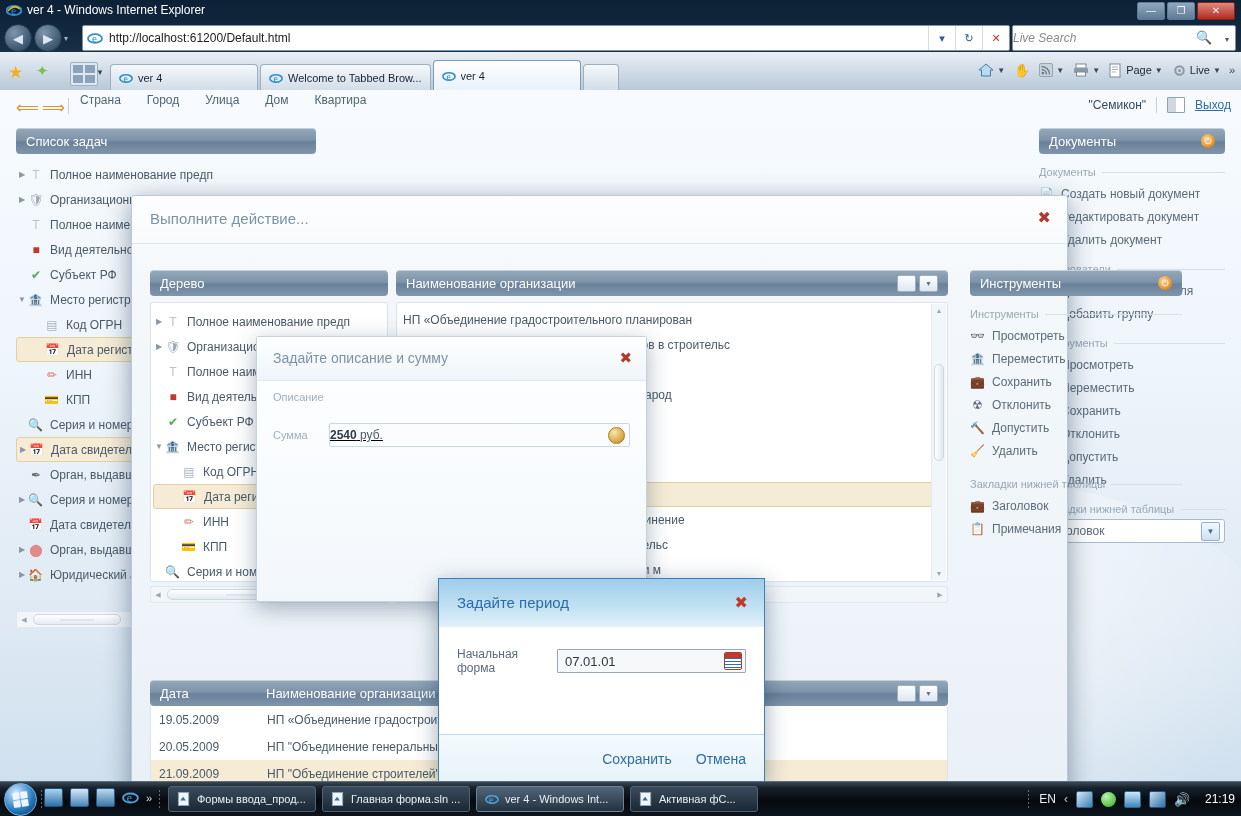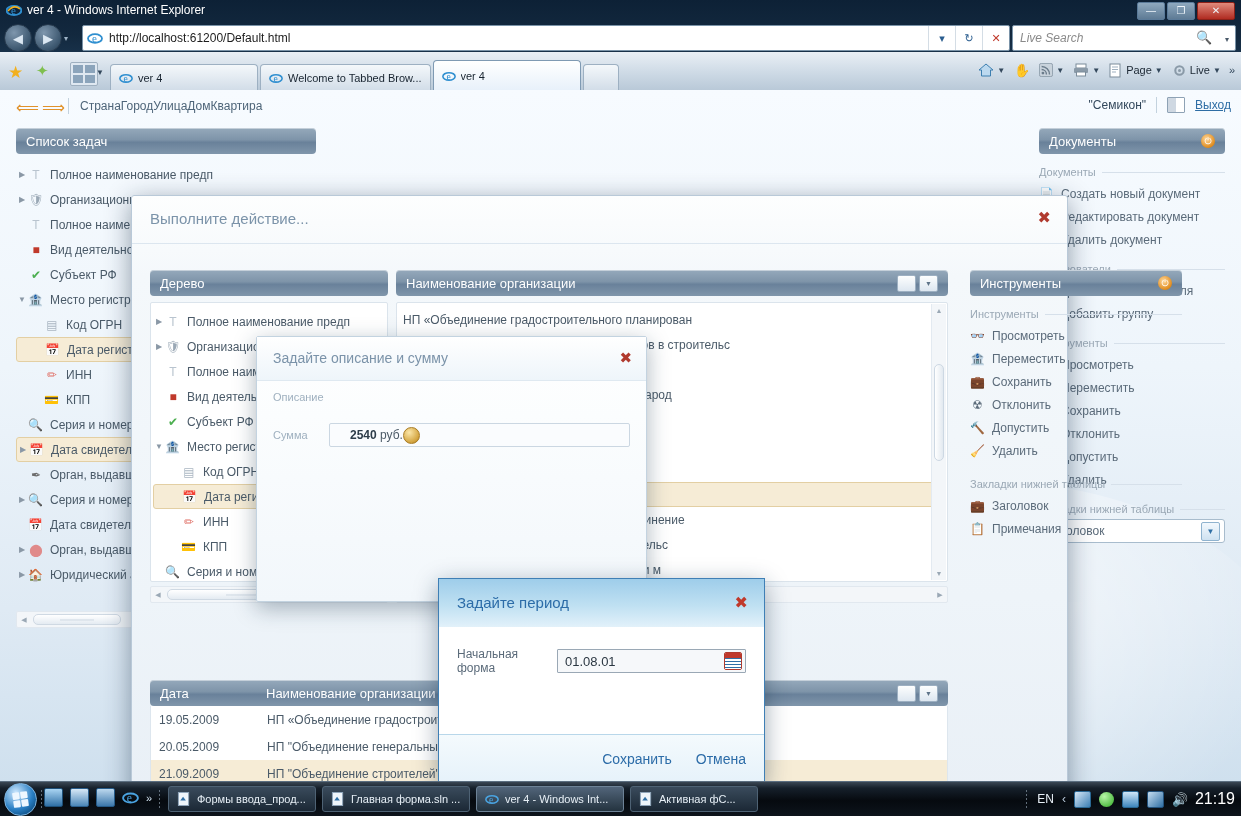--- a/index.html
+++ b/index.html
@@ -33,21 +33,21 @@
   .addr-box{position:absolute;left:82px;top:3px;width:926px;height:24px;background:#ffffff;
     border:1px solid #7a93a8;border-radius:2px;display:flex;align-items:center;}
   .addr-ico{width:16px;height:16px;margin-left:4px;flex:0 0 auto;}
   .addr-url{margin-left:6px;color:#1c1c1c;font-size:12px;white-space:nowrap;overflow:hidden;}
   .addr-ctrls{position:absolute;right:0;top:0;height:24px;display:flex;align-items:center;}
   .addr-ctrl{width:26px;height:24px;display:flex;align-items:center;justify-content:center;
     border-left:1px solid #d4dde5;font-size:11px;color:#2a5d8f;}
   .addr-ctrl.x{color:#c0392b;font-weight:bold;}
   .search-box{position:absolute;left:1012px;top:3px;width:222px;height:24px;background:#fff;
     border:1px solid #7a93a8;border-radius:2px;display:flex;align-items:center;}
-  .search-ph{margin-left:7px;color:#8a8a8a;font-style:italic;font-size:12px;}
+  .search-ph{color:#8a8a8a;font-style:italic;font-size:12px;}
   .search-ico{position:absolute;right:22px;top:4px;color:#3a6ea5;font-size:13px;}
   .search-drop{position:absolute;right:6px;top:9px;color:#4a5a6a;font-size:8px;}
 
   
   .cmd-row{position:absolute;left:0;top:52px;width:1241px;height:38px;
     background:linear-gradient(to bottom,#e9eff5,#cbd8e4 60%,#b9c9d8);}
   .fav-star{position:absolute;left:8px;top:10px;font-size:17px;color:#f2b01e;}
   .fav-add{position:absolute;left:36px;top:10px;font-size:15px;color:#7fbf4f;}
   .tabs-grid{position:absolute;left:70px;top:10px;width:22px;height:18px;border:1px solid #9fb0c0;
     background:#dfe8f1;border-radius:2px;display:grid;grid-template-columns:1fr 1fr;grid-template-rows:1fr 1fr;gap:2px;padding:2px;}
@@ -77,21 +77,21 @@
   .page-wave{position:absolute;right:-60px;bottom:-120px;width:620px;height:420px;border-radius:50%;
     background:radial-gradient(ellipse at 30% 30%,rgba(255,255,255,.85),rgba(225,238,248,0) 70%);}
   .page-wave2{position:absolute;right:0;bottom:0;width:700px;height:180px;
     background:linear-gradient(115deg,rgba(255,255,255,0) 40%,rgba(255,255,255,.6) 55%,rgba(255,255,255,0) 70%);}
 
   
   .bp-head{position:absolute;left:0;top:0;width:1241px;height:34px;}
   .bp-arrow{position:absolute;top:8px;font-size:16px;color:#e0922c;}
   .bp-arrow.a1{left:16px;} .bp-arrow.a2{left:42px;}
   .bp-sep{position:absolute;left:68px;top:8px;width:1px;height:16px;background:#c3d2de;}
-  .bp-crumbs{position:absolute;left:80px;top:9px;display:flex;font-size:12px;color:#4e6579;}
+  .bp-crumbs{position:absolute;left:80px;top:3px;display:flex;gap:26px;font-size:12px;color:#4e6579;}
   .bp-right{position:absolute;right:10px;top:7px;display:flex;align-items:center;gap:10px;font-size:12px;color:#33485c;}
   .bp-exit{color:#2e6da4;text-decoration:underline;}
   .bp-bookico{width:16px;height:14px;background:linear-gradient(to right,#cfd8e2 48%,#ffffff 52%);
     border:1px solid #8ea2b5;border-radius:1px;}
 
   
   .pill{height:26px;border-radius:4px;display:flex;align-items:center;justify-content:space-between;
     padding:0 10px;box-sizing:border-box;color:#ffffff;font-size:13px;
     background:linear-gradient(to bottom,#95a9bb 0%,#7e94a9 45%,#69819a 55%,#8096ab 100%);
     box-shadow:inset 0 1px 0 rgba(255,255,255,.45);}
@@ -171,21 +171,21 @@
   .m2-title{height:44px;box-sizing:border-box;padding:13px 16px 0 16px;font-size:14px;color:#7b93a9;
     background:linear-gradient(to bottom,#ffffff,#eef5fa);border-bottom:1px solid #dfe9f1;position:relative;}
   .m2-close{position:absolute;right:14px;top:12px;color:#b03a2e;font-size:15px;font-weight:bold;}
   .m2-body{padding:10px 16px 0 16px;}
   .fld-label{font-size:11px;color:#9fb0bf;margin-bottom:4px;}
   .desc-box{border:1px solid #cbd7e2;background:#fafcfe;border-radius:2px;padding:6px 8px;
     font-size:12px;color:#4d5b68;line-height:17px;height:76px;box-sizing:border-box;overflow:hidden;}
   .sum-row{display:flex;align-items:center;gap:10px;margin-top:20px;}
   .sum-lbl{font-size:11px;color:#9fb0bf;width:46px;}
   .sum-input{flex:1;height:22px;border:1px solid #cbd7e2;background:#fafcfe;border-radius:2px;
-    display:flex;align-items:center;padding:0 4px 0 20px;}
+    display:flex;align-items:center;justify-content:space-between;padding:0 4px 0 0;text-decoration:underline;}
   .sum-val{font-size:12px;color:#4d5b68;}
   .sum-val b{color:#2e3d4a;font-weight:bold;}
   .coin{width:15px;height:15px;border-radius:50%;
     background:radial-gradient(circle at 35% 30%,#fbe6a8,#d3a43f 70%,#a87b22);border:1px solid #a87b22;}
 
   
   .modal3{position:absolute;left:438px;top:488px;width:325px;height:203px;
     background:#ffffff;border:1px solid #3f7fb5;box-shadow:0 6px 22px rgba(15,40,65,.4);}
   .m3-title{height:48px;box-sizing:border-box;padding:15px 16px 0 18px;font-size:15px;color:#2c6ca8;
     background:linear-gradient(to bottom,#9ecdea 0%,#bfe0f2 55%,#e2f1fa 100%);position:relative;}
@@ -224,21 +224,21 @@
     background-image:radial-gradient(circle,#7f8e9c 1px,transparent 1px);
     background-size:3px 4px;opacity:.75;}
   .tasks{position:absolute;left:168px;top:4px;display:flex;gap:6px;}
   .task{height:26px;min-width:148px;border:1px solid #4e6274;border-radius:3px;
     background:linear-gradient(to bottom,#3a4b5c,#1b2835);display:flex;align-items:center;
     padding:0 8px;box-sizing:border-box;color:#e7eff6;font-size:11px;gap:6px;overflow:hidden;white-space:nowrap;}
   .task.active{background:linear-gradient(to bottom,#52657a,#24333f);border-color:#6d8296;}
   .task .tkico{width:14px;height:14px;flex:0 0 auto;}
   .tray{position:absolute;right:6px;top:0;height:34px;display:flex;align-items:center;gap:8px;color:#e9f1f8;font-size:12px;}
   .tray .ticon{width:15px;height:15px;border-radius:2px;}
-  .clock{font-size:16px;color:#ffffff;min-width:38px;text-align:right;}
+  .clock{font-size:12px;color:#ffffff;min-width:38px;text-align:right;}
   .blur-soft{filter:blur(.6px);}
   .clip{overflow:hidden;text-overflow:ellipsis;white-space:nowrap;}
 </style>
 </head>
 <body>
 
 <div class="app">
 
   <div class="ie-chrome">
     <div class="ie-titlebar">
@@ -799,21 +799,21 @@
 
     <div class="modal3">
       <div class="m3-title">
         <span>Задайте период</span>
         <span class="m3-close">✖</span>
       </div>
       <div class="m3-body">
         <div class="m3-row">
           <div class="m3-lbl">Начальная форма</div>
           <div class="m3-inp">
-            <span class="m3-val">01.08.01</span>
+            <span class="m3-val">07.01.01</span>
             <span class="cal-ico">
                 <span class="top"></span>
                 <span class="bot"></span>
               </span>
           </div>
         </div>
       </div>
       <div class="m3-foot">
         <span class="m3-btn">Сохранить</span>
         <span class="m3-btn">Отмена</span>

